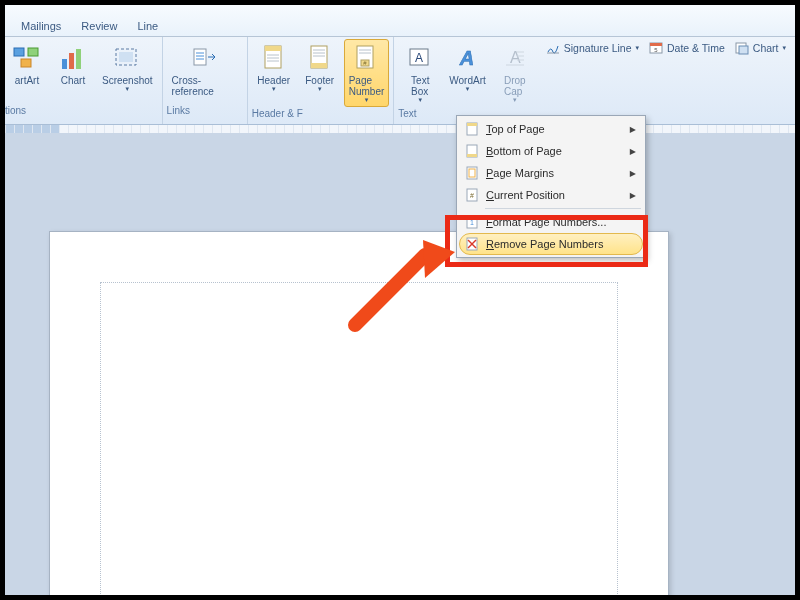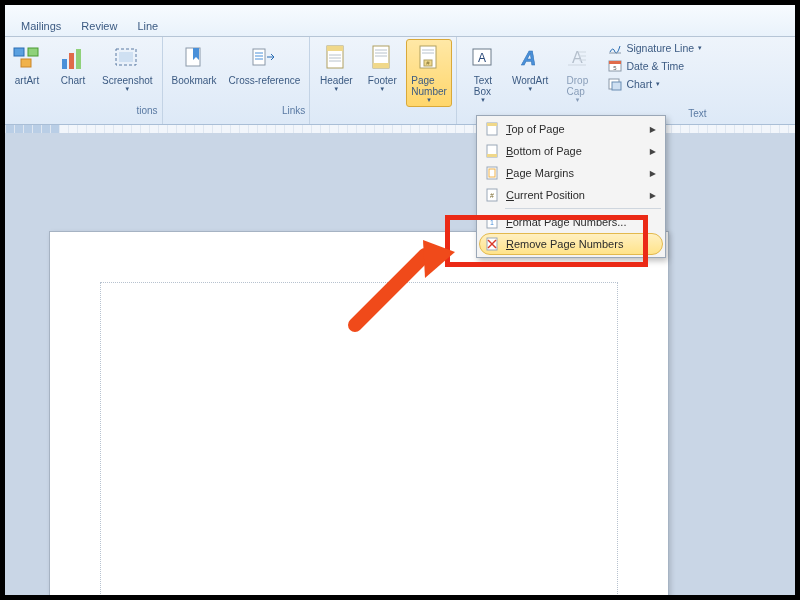--- a/index.html
+++ b/index.html
@@ -8,41 +8,41 @@
   .app { position: absolute; left: 0; top: 0; width: 100%; height: 100%; background: #fff; }
 
   
   .tabs { height: 32px; background: linear-gradient(#f7fbff, #e9f2fb); border-bottom: 1px solid #b6c5d6; display: flex; align-items: flex-end; padding-left: 6px; font-size: 11px; color: #3b5a82; }
   .tab { padding: 4px 10px 4px 10px; cursor: pointer; }
 
   
   .ribbon { height: 88px; background: linear-gradient(#eef4fb, #dde9f7); border-bottom: 1px solid #a9bed6; display: flex; position: relative; }
   .group { border-right: 1px solid #c3d3e5; display: flex; flex-direction: column; padding: 2px 4px 0 4px; }
   .group-row { display: flex; align-items: flex-start; gap: 2px; flex: 1; }
-  .group-label { font-size: 10px; color: #5a7aa3; text-align: right; padding: 1px 0 8px 0; margin-left: 8px; }
+  .group-label { font-size: 10px; color: #5a7aa3; text-align: left; padding: 1px 0 8px 0; }
   .btn-big { display: flex; flex-direction: column; align-items: center; padding: 2px 4px; font-size: 10px; color: #3b5a82; border: 1px solid transparent; border-radius: 3px; min-width: 44px; }
   .btn-big .ic { width: 32px; height: 32px; display: flex; align-items: center; justify-content: center; }
   .btn-big .lbl { text-align: left; line-height: 11px; margin-top: 1px; }
   .btn-big.active { background: linear-gradient(#ffe8a6,#ffd66b); border: 1px solid #d9a93a; }
   .drop { font-size: 7px; color: #3b5a82; margin-top: -1px; }
 
   .btn-small { display: flex; align-items: center; font-size: 10.5px; color: #3b5a82; padding: 1px 4px; height: 18px; gap: 4px; border: 1px solid transparent; border-radius: 2px; white-space: nowrap; }
 
   
   .ruler { height: 18px; background: #f2f6fb; border-bottom: 1px solid #c6d4e4; position: relative; overflow: hidden; }
   .ruler-inner { position: absolute; left: 0; top: 0; height: 100%; background: repeating-linear-gradient(to right, #dfe7f1 0, #dfe7f1 1px, transparent 1px, transparent 9px); }
   .ruler-shade { position: absolute; left: 0; top: 0; height: 100%; background: #b9cee6; }
 
   
   .doc-area { position: absolute; left: 0; right: 0; top: 128px; bottom: 0; background: #c9d6e6; overflow: hidden; }
   .page { position: absolute; left: 44px; top: 98px; width: 620px; height: 600px; background: #fff; border: 1px solid #a6b3c3; box-shadow: 2px 2px 5px rgba(0,0,0,.15); }
   .margin-guide { position: absolute; left: 50px; top: 50px; right: 50px; bottom: 50px; border: 1px dotted #b7c2cf; }
 
   
-  .menu { position: absolute; left: 471px; top: 110px; width: 190px; background: #f4f4f4; border: 1px solid #9aa7b7; box-shadow: 2px 3px 6px rgba(0,0,0,.25); font-size: 11px; color: #2b2b2b; padding: 2px; z-index: 5; }
+  .menu { position: absolute; left: 451px; top: 110px; width: 190px; background: #f4f4f4; border: 1px solid #9aa7b7; box-shadow: 2px 3px 6px rgba(0,0,0,.25); font-size: 11px; color: #2b2b2b; padding: 2px; z-index: 5; }
   .menu-item { display: flex; align-items: center; height: 22px; padding: 0 6px 0 2px; border: 1px solid transparent; border-radius: 2px; position: relative; }
   .menu-item .mi-ic { width: 20px; height: 18px; display: flex; align-items: center; justify-content: center; margin-right: 4px; }
   .menu-item .mi-lbl { flex: 1; }
   .menu-item .arrow { font-size: 8px; color: #444; }
   .menu-item.hl { background: linear-gradient(#fff0c1,#ffe38a); border-color: #e3b94d; border-radius: 11px; }
   .menu-sep { height: 1px; background: #cfd6de; margin: 2px 2px 2px 26px; }
 
   
   .red-box { position: absolute; border: 5px solid #eb2a16; z-index: 6; pointer-events: none; }
   
@@ -98,29 +98,20 @@
           <div class="drop">▾</div>
         </div>
       </div>
       <div class="group-label">tions</div>
     </div>
 
     <div class="group">
       <div class="group-row">
         <div class="btn-big">
           <div class="ic">
-            <svg width="24" height="26">
-                  <rect x="4" y="3" width="14" height="18" fill="#fff" stroke="#8a98a8"></rect>
-                  <path d="M11 3 v12 l3 -3 l3 3 v-12" fill="#4a90d9"></path>
-                </svg>
-          </div>
-          <div class="lbl">Bookmark</div>
-        </div>
-        <div class="btn-big">
-          <div class="ic">
             <svg width="28" height="26">
                   <rect x="3" y="4" width="12" height="16" fill="#fff" stroke="#8a98a8"></rect>
                   <line x1="5" y1="8" x2="13" y2="8" stroke="#4a90d9"></line>
                   <line x1="5" y1="11" x2="13" y2="11" stroke="#4a90d9"></line>
                   <line x1="5" y1="14" x2="13" y2="14" stroke="#4a90d9"></line>
                   <path d="M17 12 h7 m-3 -3 l3 3 l-3 3" stroke="#2a6db3" fill="none"></path>
                 </svg>
           </div>
           <div class="lbl">Cross-reference</div>
         </div>
@@ -164,20 +155,21 @@
                   <text x="11" y="21" font-size="6" fill="#7a6a30" text-anchor="middle">#</text>
                   <line x1="5" y1="6" x2="17" y2="6" stroke="#b8c2cc"></line>
                   <line x1="5" y1="9" x2="17" y2="9" stroke="#b8c2cc"></line>
                 </svg>
           </div>
           <div class="lbl" style="white-space:pre">Page
 Number</div>
           <div class="drop">▾</div>
         </div>
       </div>
+      <div class="group-label">Header &amp; F</div>
     </div>
 
     <div class="group" style="border-right:none">
       <div class="group-row">
         <div class="btn-big">
           <div class="ic">
             <svg width="26" height="26">
                   <rect x="3" y="4" width="18" height="16" fill="#fff" stroke="#6a7a8a"></rect>
                   <text x="12" y="17" font-size="12" text-anchor="middle" fill="#2b4a7a">A</text>
                 </svg>
@@ -202,21 +194,21 @@
                   <line x1="15" y1="7" x2="22" y2="7" stroke="#b8c2cc"></line>
                   <line x1="15" y1="11" x2="22" y2="11" stroke="#b8c2cc"></line>
                   <line x1="15" y1="15" x2="22" y2="15" stroke="#b8c2cc"></line>
                   <line x1="4" y1="20" x2="22" y2="20" stroke="#b8c2cc"></line>
                 </svg>
           </div>
           <div class="lbl" style="white-space:pre">Drop
 Cap</div>
           <div class="drop">▾</div>
         </div>
-        <div style="display:flex;flex-direction:column;gap:0;margin-left:2px">
+        <div style="display:flex;flex-direction:row;gap:0;margin-left:2px">
           <div class="btn-small">
             <span>
                   <svg width="14" height="14">
                     <path d="M2 11 q3 -6 5 0 q2 4 5 -6" stroke="#2a6db3" fill="none"></path>
                     <line x1="1" y1="12" x2="13" y2="12" stroke="#8a98a8"></line>
                   </svg>
                 </span>
             <span>Signature Line</span>
             <span class="drop">▾</span>
           </div>

